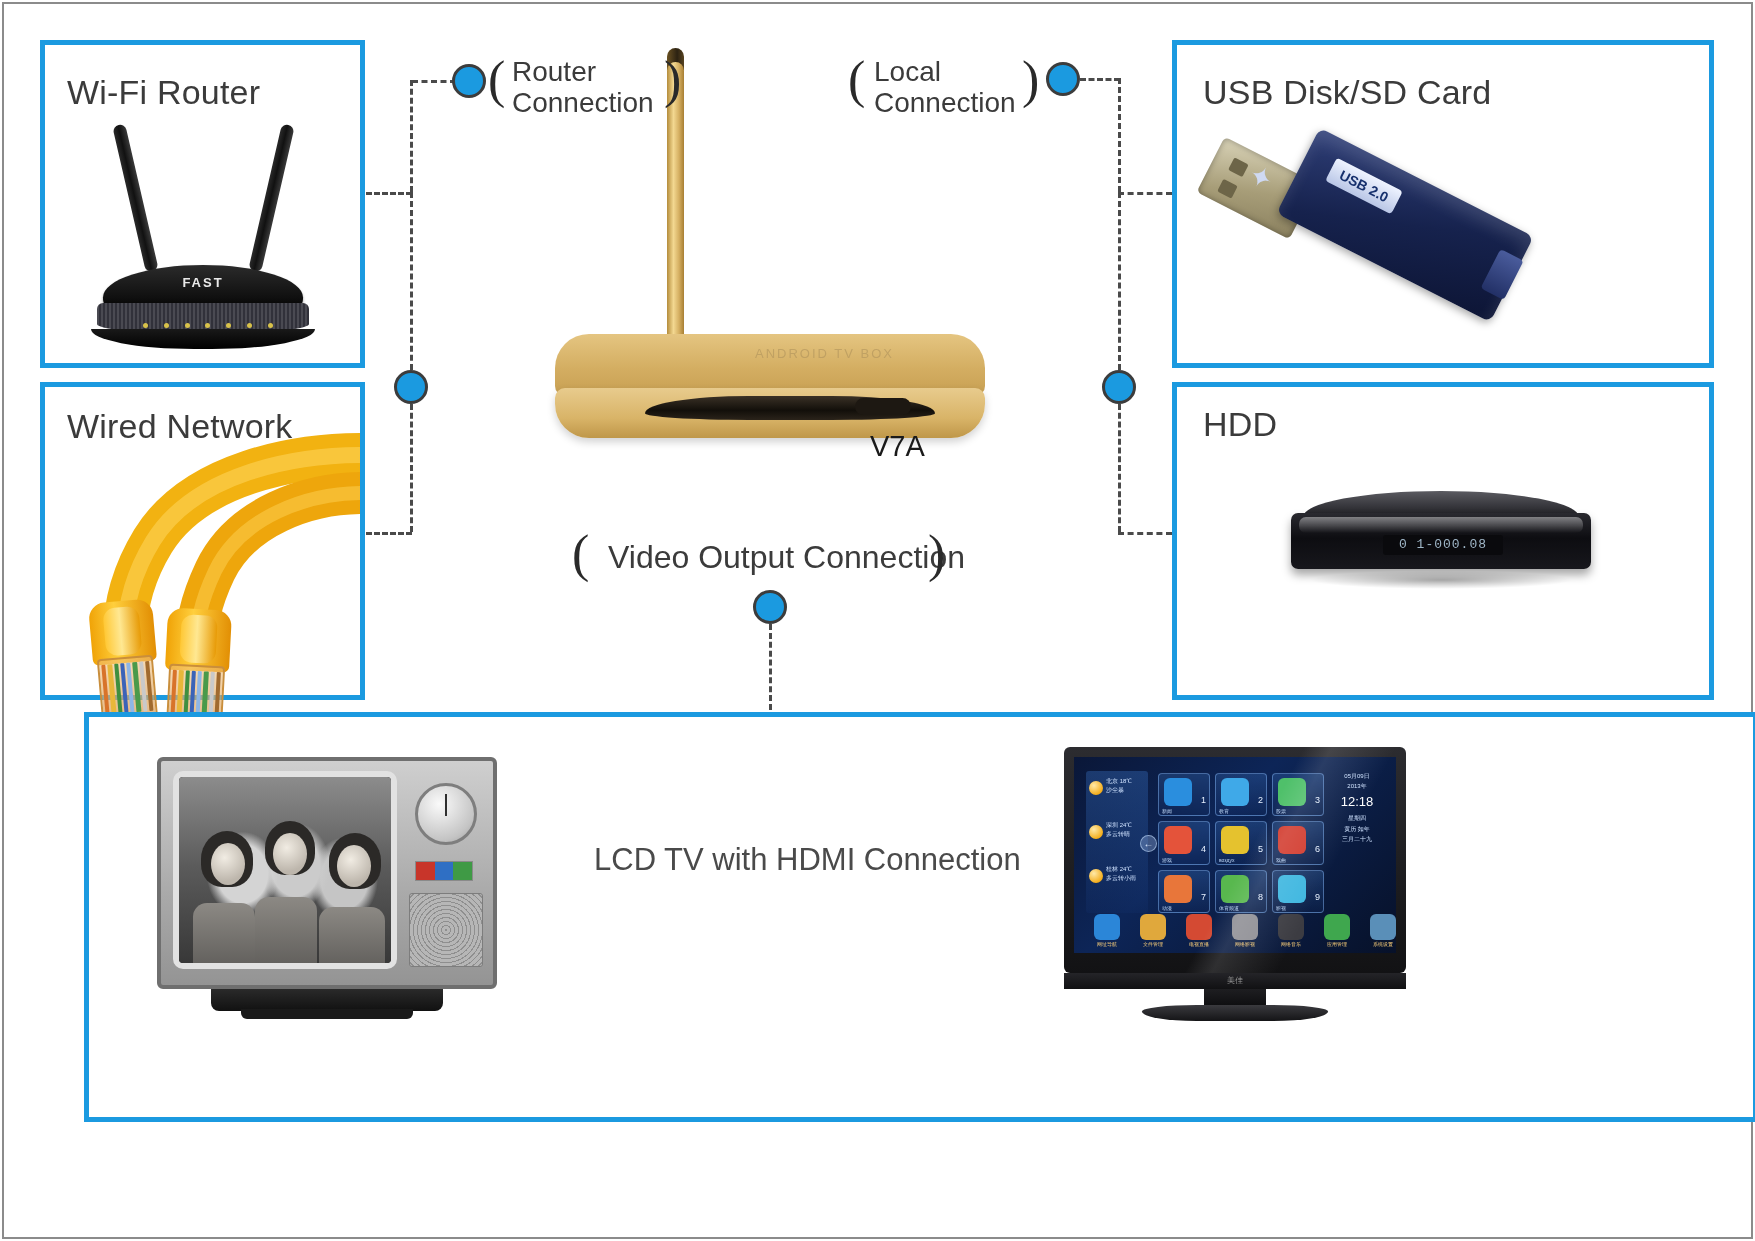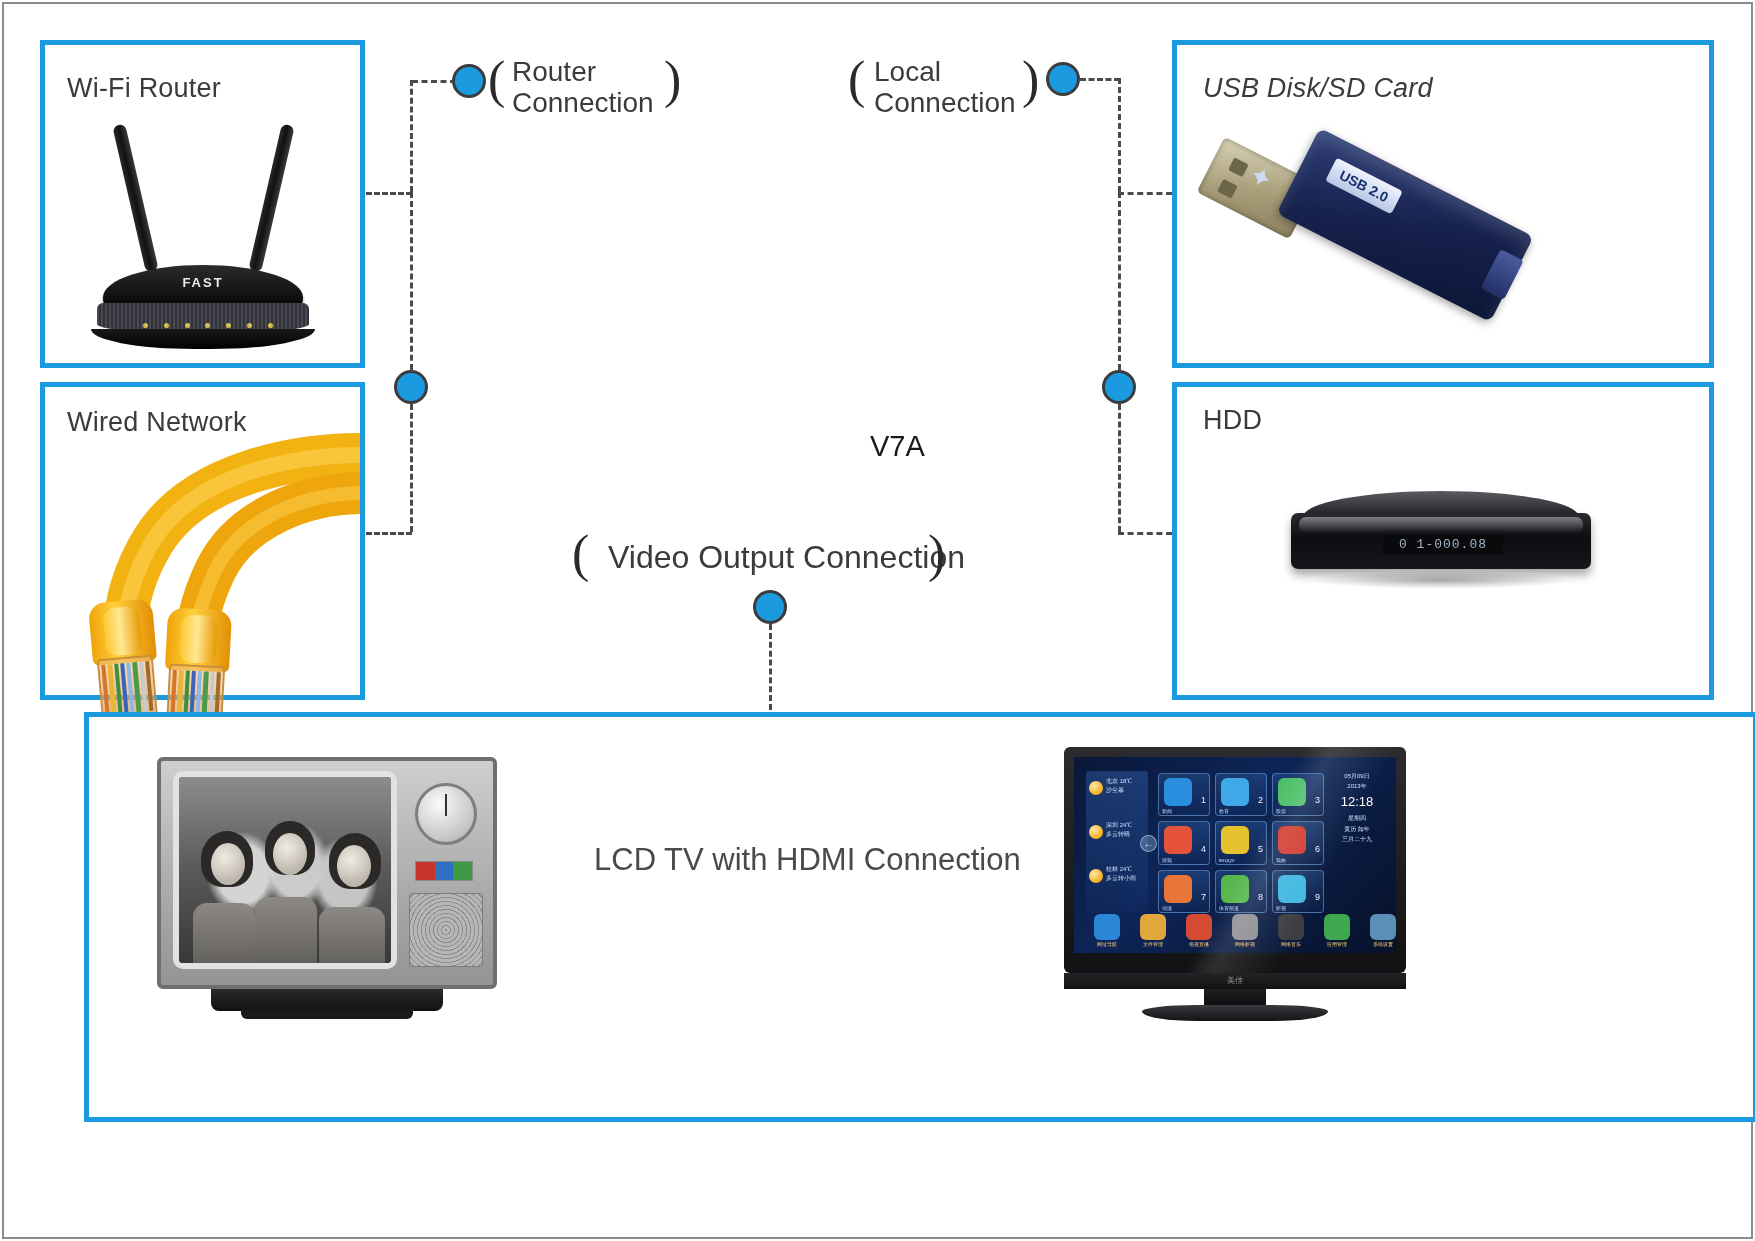--- a/index.html
+++ b/index.html
@@ -19,21 +19,21 @@
     border:2px solid #8b8b8b;
   }
 
   .panel {
     position:absolute;
     border:5px solid #1b9ae0;
     background:#ffffff;
   }
   .panel-label {
     position:absolute;
-    font-size:27px;
+    font-size:34px;
     color:#3b3b3b;
     letter-spacing:0.2px;
     white-space:nowrap;
   }
 
   
   .dline-v {
     position:absolute;
     border-left:3px dashed #4a4a4a;
   }
@@ -469,21 +469,21 @@
           <span style="background:#8fb6e6"></span>
             <span style="background:#4a9a4a"></span>
           <span style="background:#c9c9c9"></span>
             <span style="background:#a06a2e"></span>
         </div>
       </div>
     </div>
   </div>
 
   <div class="panel" style="left:1172px; top:40px; width:542px; height:328px;">
-    <div class="panel-label" style="left:26px; top:28px;font-style:italic;">USB Disk/SD Card</div>
+    <div class="panel-label" style="left:26px; top:28px;">USB Disk/SD Card</div>
 
     <div class="usb" style="left:20px; top:88px; width:500px; height:200px;">
       <div class="usb-conn" style="left:8px; top:24px;">
         <i style="left:18px; top:14px; width:16px; height:14px;"></i>
         <i style="left:18px; top:38px; width:16px; height:14px;"></i>
       </div>
       <div class="usb-body" style="left:88px; top:44px;">
         <div class="usb-cap"></div>
       </div>
       <div class="usb-logo">✦</div>
@@ -496,20 +496,29 @@
 
     <div class="hdd" style="left:114px; top:104px; width:250px; height:110px;">
       <div class="hdd-top"></div>
       <div class="hdd-face"></div>
       <div class="hdd-gloss"></div>
       <div class="hdd-display">0 1-000.08</div>
       <div class="hdd-shadow"></div>
     </div>
   </div>
 
+  <div class="tvbox" style="left:555px; top:62px; width:430px; height:380px;">
+    <div class="tvbox-ant-tip"></div>
+    <div class="tvbox-ant"></div>
+    <div class="tvbox-top"></div>
+    <div class="tvbox-logo">ANDROID TV BOX</div>
+    <div class="tvbox-front"></div>
+    <div class="tvbox-slot"></div>
+    <div class="tvbox-ir"></div>
+  </div>
   <div class="center-caption" style="left:870px; top:430px;">V7A</div>
 
   <div class="dline-v" style="left:410px; top:80px; height:112px;"></div>
   <div class="dline-h" style="left:412px; top:80px; width:44px;"></div>
   <div class="node" style="left:452px; top:64px;"></div>
   <div class="paren" style="left:488px; top:54px;">(</div>
   <div class="conn-label" style="left:512px; top:56px;">Router
 Connection</div>
   <div class="paren" style="left:664px; top:54px;">)</div>
 

